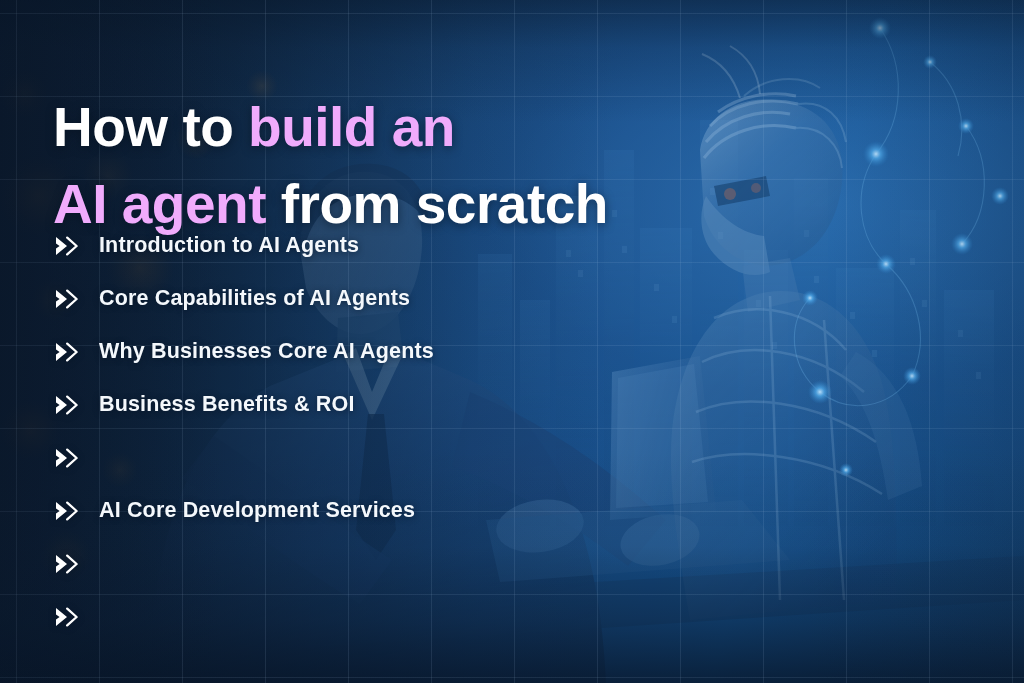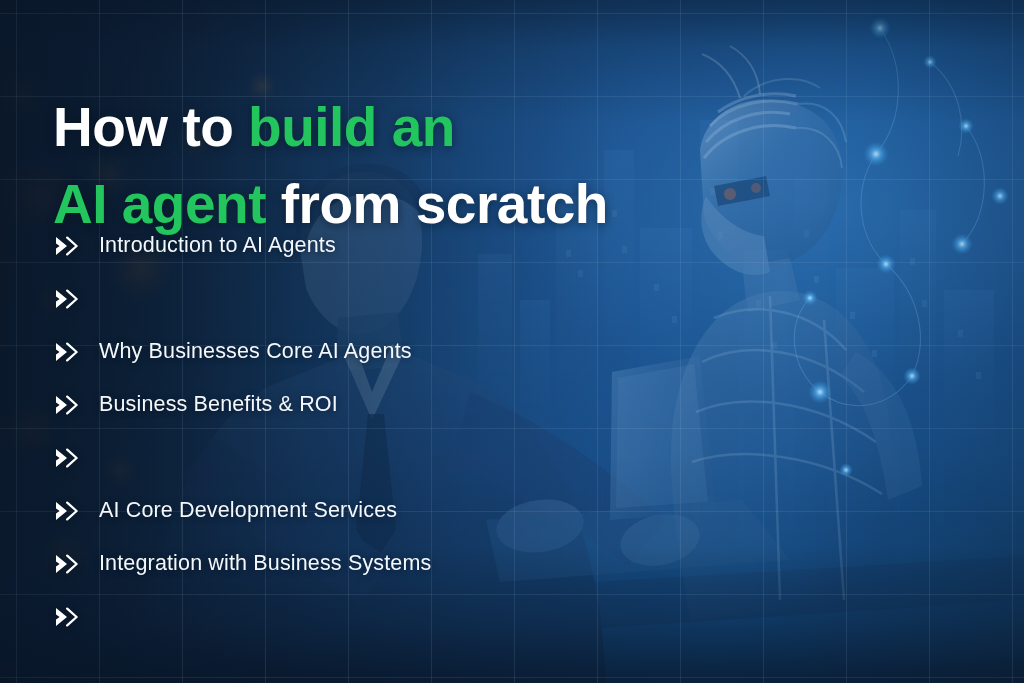--- a/index.html
+++ b/index.html
@@ -97,21 +97,21 @@
     left: 53px;
     top: 52px;
     width: 760px;
     font-size: 55px;
     line-height: 1.40;
     font-weight: 700;
     letter-spacing: -0.5px;
     color: #ffffff;
     text-shadow: 0 2px 10px rgba(5,16,30,0.55);
   }
-  .headline .hl-accent { color: #22c55e; }
+  .headline .hl-accent { color: #f0abfc; }
   .headline .hl-line { display: block; white-space: nowrap; }
 
   .toc {
     position: absolute;
     left: 53px;
     top: 219px;
     width: 720px;
   }
 
   .toc-item {
@@ -124,21 +124,21 @@
   .chev {
     flex: 0 0 auto;
     width: 26px;
     height: 26px;
     display: block;
     filter: drop-shadow(0 1px 3px rgba(4,14,28,0.6));
   }
 
   .toc-label {
     font-size: 21.5px;
-    font-weight: 400;
+    font-weight: 700;
     color: #f4f8fc;
     letter-spacing: 0.15px;
     white-space: nowrap;
     text-shadow: 0 1px 6px rgba(6,18,34,0.62);
   }
 </style>
 </head>
 <body>
 
 <div id="banner">
@@ -366,20 +366,21 @@
           <path d="M14.2 4.6 L23.6 13 L14.2 21.4" fill="none" stroke="#ffffff" stroke-width="2.3" stroke-linecap="round" stroke-linejoin="round"></path>
         </svg>
         <span class="toc-label">Introduction to AI Agents</span>
       </li>
 
       <li class="toc-item">
         <svg class="chev" viewBox="0 0 26 26">
           <path d="M3 4 L14 13 L3 22 L3 15.6 L6.6 13 L3 10.4 Z" fill="#ffffff"></path>
           <path d="M14.2 4.6 L23.6 13 L14.2 21.4" fill="none" stroke="#ffffff" stroke-width="2.3" stroke-linecap="round" stroke-linejoin="round"></path>
         </svg>
+        <span class="toc-label">Core Capabilities of AI Agents</span>
       </li>
 
       <li class="toc-item">
         <svg class="chev" viewBox="0 0 26 26">
           <path d="M3 4 L14 13 L3 22 L3 15.6 L6.6 13 L3 10.4 Z" fill="#ffffff"></path>
           <path d="M14.2 4.6 L23.6 13 L14.2 21.4" fill="none" stroke="#ffffff" stroke-width="2.3" stroke-linecap="round" stroke-linejoin="round"></path>
         </svg>
         <span class="toc-label">Why Businesses Core AI Agents</span>
       </li>
 
@@ -404,21 +405,20 @@
           <path d="M14.2 4.6 L23.6 13 L14.2 21.4" fill="none" stroke="#ffffff" stroke-width="2.3" stroke-linecap="round" stroke-linejoin="round"></path>
         </svg>
         <span class="toc-label">AI Core Development Services</span>
       </li>
 
       <li class="toc-item">
         <svg class="chev" viewBox="0 0 26 26">
           <path d="M3 4 L14 13 L3 22 L3 15.6 L6.6 13 L3 10.4 Z" fill="#ffffff"></path>
           <path d="M14.2 4.6 L23.6 13 L14.2 21.4" fill="none" stroke="#ffffff" stroke-width="2.3" stroke-linecap="round" stroke-linejoin="round"></path>
         </svg>
-        <span class="toc-label">Integration with Business Systems</span>
       </li>
 
       <li class="toc-item">
         <svg class="chev" viewBox="0 0 26 26">
           <path d="M3 4 L14 13 L3 22 L3 15.6 L6.6 13 L3 10.4 Z" fill="#ffffff"></path>
           <path d="M14.2 4.6 L23.6 13 L14.2 21.4" fill="none" stroke="#ffffff" stroke-width="2.3" stroke-linecap="round" stroke-linejoin="round"></path>
         </svg>
       </li>
 
     </ul>

